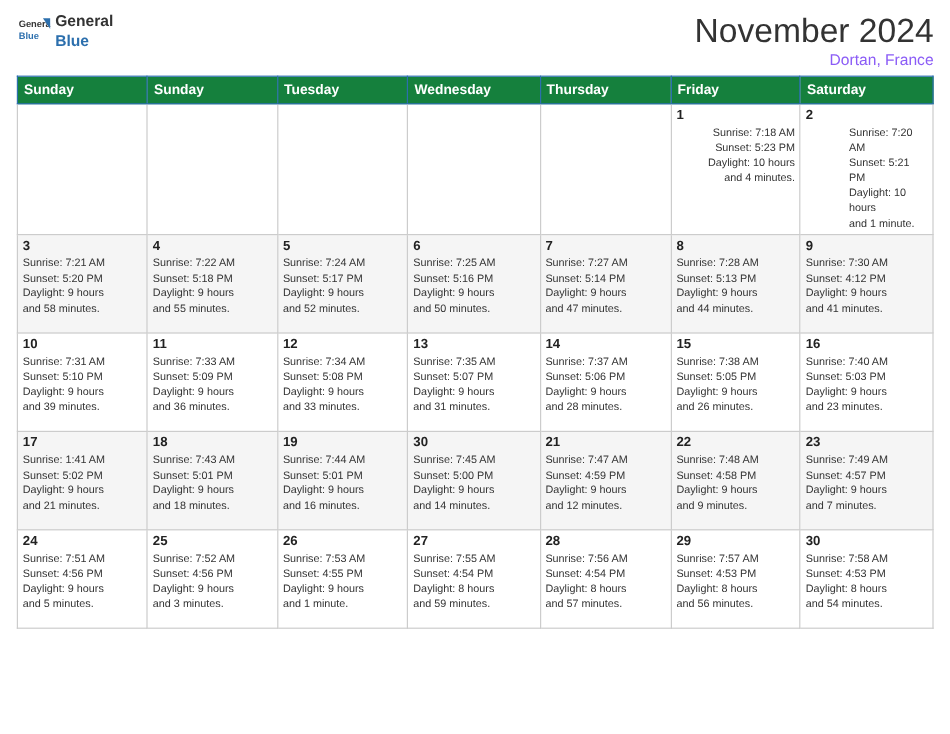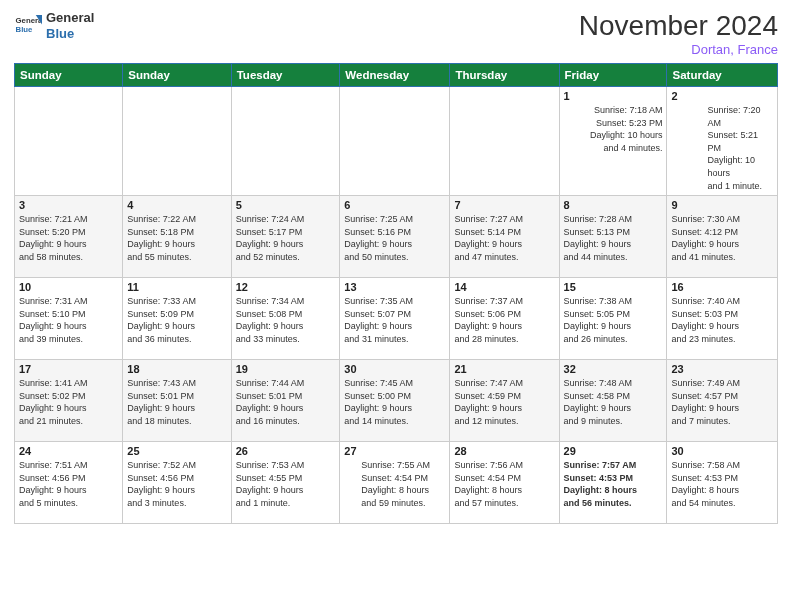--- a/index.html
+++ b/index.html
@@ -280,21 +280,21 @@
 and 14 minutes.</div>
           </td>
           <td>
             <div class="day-number">21</div>
             <div class="day-info" style="white-space: pre-line;">Sunrise: 7:47 AM
 Sunset: 4:59 PM
 Daylight: 9 hours
 and 12 minutes.</div>
           </td>
           <td>
-            <div class="day-number">32</div>
+            <div class="day-number">22</div>
             <div class="day-info" style="white-space: pre-line;">Sunrise: 7:48 AM
 Sunset: 4:58 PM
 Daylight: 9 hours
 and 9 minutes.</div>
           </td>
           <td>
             <div class="day-number">23</div>
             <div class="day-info" style="white-space: pre-line;">Sunrise: 7:49 AM
 Sunset: 4:57 PM
 Daylight: 9 hours
@@ -318,35 +318,35 @@
           </td>
           <td>
             <div class="day-number">26</div>
             <div class="day-info" style="white-space: pre-line;">Sunrise: 7:53 AM
 Sunset: 4:55 PM
 Daylight: 9 hours
 and 1 minute.</div>
           </td>
           <td>
             <div class="day-number">27</div>
-            <div class="day-info" style="white-space: pre-line; margin-left: 17px;">Sunrise: 7:55 AM
+            <div class="day-info" style="white-space: pre-line;">Sunrise: 7:55 AM
 Sunset: 4:54 PM
 Daylight: 8 hours
 and 59 minutes.</div>
           </td>
           <td>
             <div class="day-number">28</div>
             <div class="day-info" style="white-space: pre-line;">Sunrise: 7:56 AM
 Sunset: 4:54 PM
 Daylight: 8 hours
 and 57 minutes.</div>
           </td>
           <td>
             <div class="day-number">29</div>
-            <div class="day-info" style="white-space: pre-line; font-weight: bold;">Sunrise: 7:57 AM
+            <div class="day-info" style="white-space: pre-line;">Sunrise: 7:57 AM
 Sunset: 4:53 PM
 Daylight: 8 hours
 and 56 minutes.</div>
           </td>
           <td>
             <div class="day-number">30</div>
             <div class="day-info" style="white-space: pre-line;">Sunrise: 7:58 AM
 Sunset: 4:53 PM
 Daylight: 8 hours
 and 54 minutes.</div>

